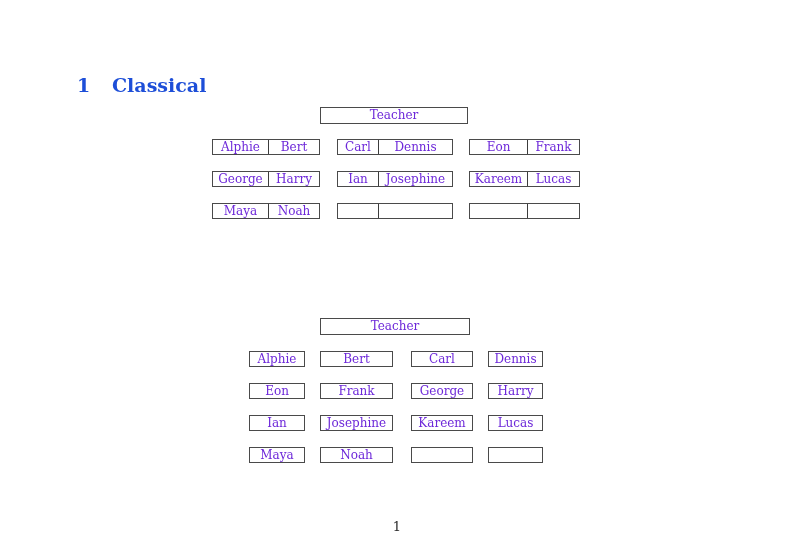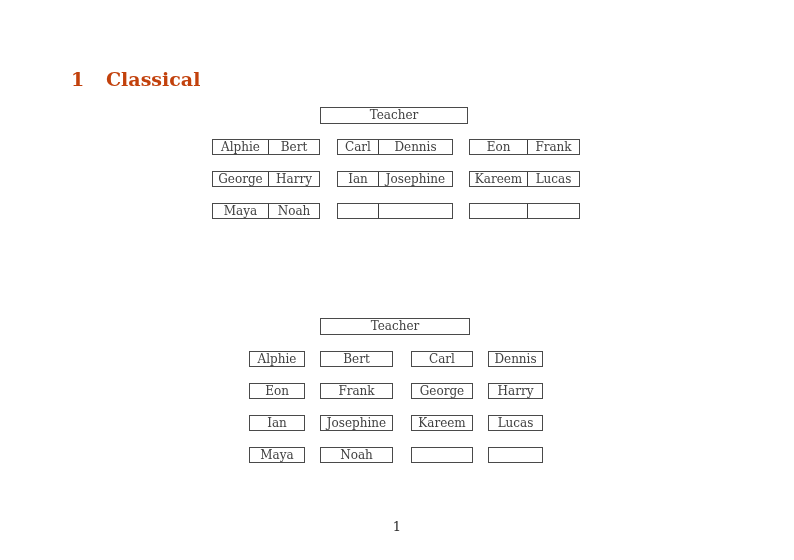--- a/index.html
+++ b/index.html
@@ -8,40 +8,40 @@
     width: 794px;
     height: 560px;
     background: #ffffff;
     font-family: "DejaVu Serif", "Liberation Serif", serif;
     color: #1a1a1a;
     overflow: hidden;
   }
   .sec-heading {
     position: absolute;
     left: 65px;
-    margin: 6px;
+    margin: 12px;
     font-size: 19px;
     line-height: 19px;
     font-weight: bold;
-    color: #c2410c;
+    color: #1d4ed8;
     white-space: nowrap;
   }
   .sec-num { display: inline-block; min-width: 35px; }
   .box {
     position: absolute;
     box-sizing: border-box;
     height: 16px;
     border: 1px solid #4a4a4a;
     background: #ffffff;
     display: flex;
     align-items: center;
     justify-content: center;
     font-size: 12px;
     line-height: 13px;
-    color: #404040;
+    color: #6d28d9;
     white-space: nowrap;
   }
   .teacher { height: 17px; }
   .pair { justify-content: flex-start; padding: 0; }
   .pair .cell {
     box-sizing: border-box;
     height: 100%;
     display: flex;
     align-items: center;
     justify-content: center;

